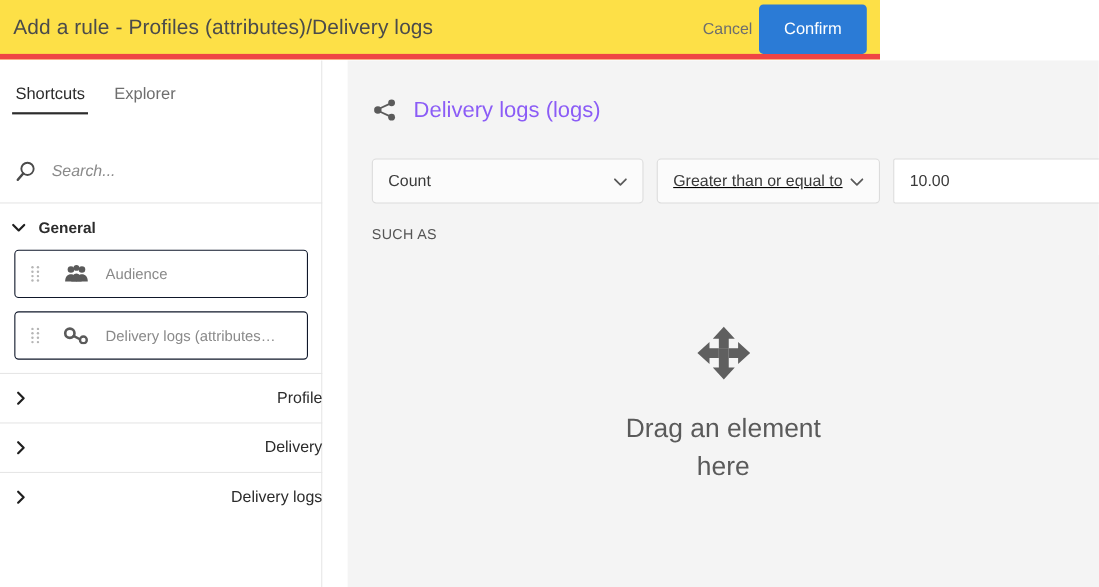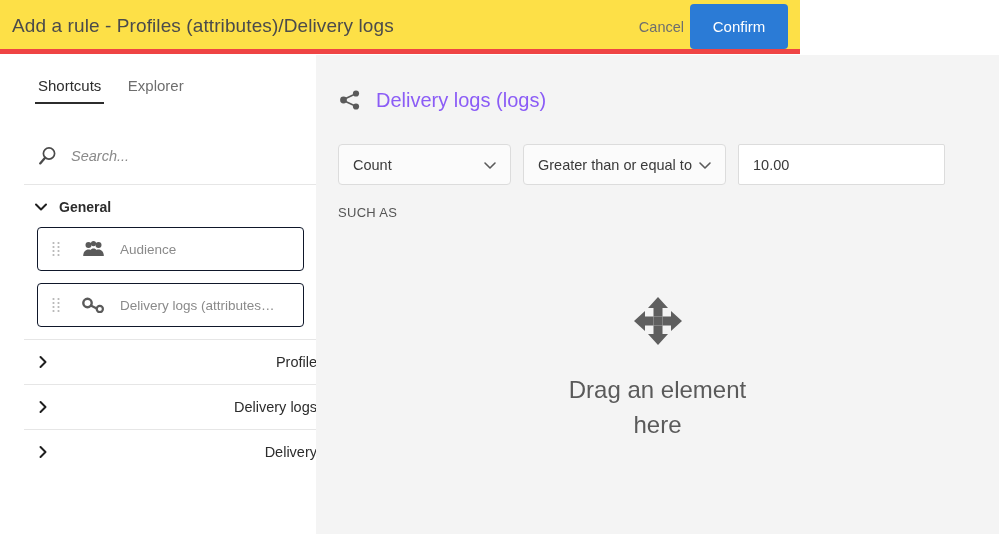--- a/index.html
+++ b/index.html
@@ -51,21 +51,20 @@
     cursor: pointer;
     font-family: inherit;
   }
 
   
   .sidebar {
     position: absolute; left: 0; top: 55px;
     width: 293px; height: 479px;
     background: #ffffff;
     border-right: 1px solid #e6e6e6;
-    margin-left: 24px;
   }
   .tabs {
     position: absolute; left: 0; top: 18px;
     width: 293px; height: 38px;
     padding-left: 8px;
   }
   .tab {
     display: inline-block;
     font-size: 15px;
     color: #6e6e6e;
@@ -166,22 +165,22 @@
   }
   .select-box {
     height: 41px;
     background: #fbfbfb;
     border: 1px solid #dcdcdc;
     border-radius: 4px;
     display: flex; align-items: center;
     padding: 0 12px 0 14px;
     cursor: pointer;
   }
-  .select-box.count { width: 173px; }
-  .select-box.op    { width: 203px; margin-left: 12px; }
+  .select-box.count { width: 247px; }
+  .select-box.op    { width: 203px; margin-left: 12px; text-decoration: underline; }
   .select-label {
     font-size: 14.5px;
     color: #3a3a3a;
     flex: 1;
     white-space: nowrap;
   }
   .chev-down { width: 16px; height: 16px; flex: none; }
   .value-input {
     width: 207px; height: 41px;
     margin-left: 12px;
@@ -322,30 +321,30 @@
         </span>
         <span>Profile</span>
       </div>
 
       <div class="collapsed-row">
         <span class="chev">
           <svg viewBox="0 0 16 16" width="16" height="16">
             <polyline points="5.5,3 10.5,8 5.5,13" fill="none" stroke="#1f1f1f" stroke-width="2" stroke-linecap="round" stroke-linejoin="round"></polyline>
           </svg>
         </span>
-        <span>Delivery logs</span>
+        <span>Delivery</span>
       </div>
 
       <div class="collapsed-row">
         <span class="chev">
           <svg viewBox="0 0 16 16" width="16" height="16">
             <polyline points="5.5,3 10.5,8 5.5,13" fill="none" stroke="#1f1f1f" stroke-width="2" stroke-linecap="round" stroke-linejoin="round"></polyline>
           </svg>
         </span>
-        <span>Delivery</span>
+        <span>Delivery logs</span>
       </div>
 
     </div>
   </div>
 
   <div class="main">
 
     <div class="main-title">
       <span class="share-icon">
         <svg viewBox="0 0 24 24" width="24" height="24">

